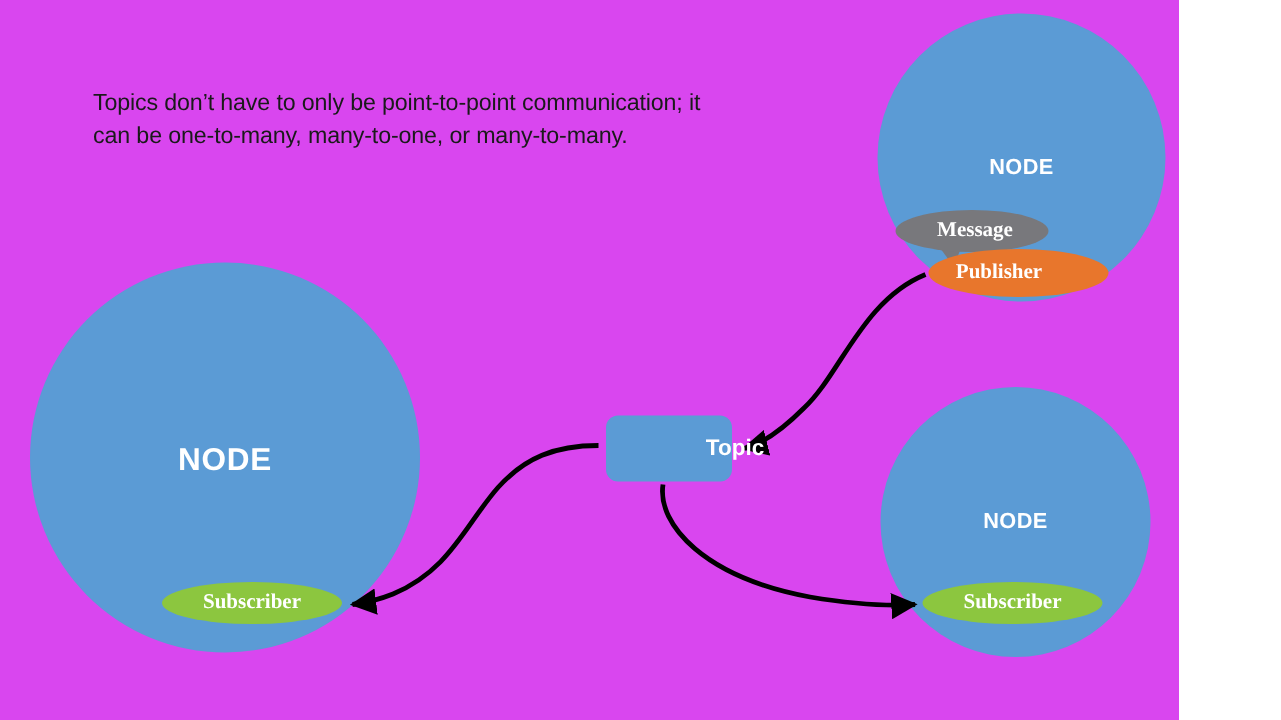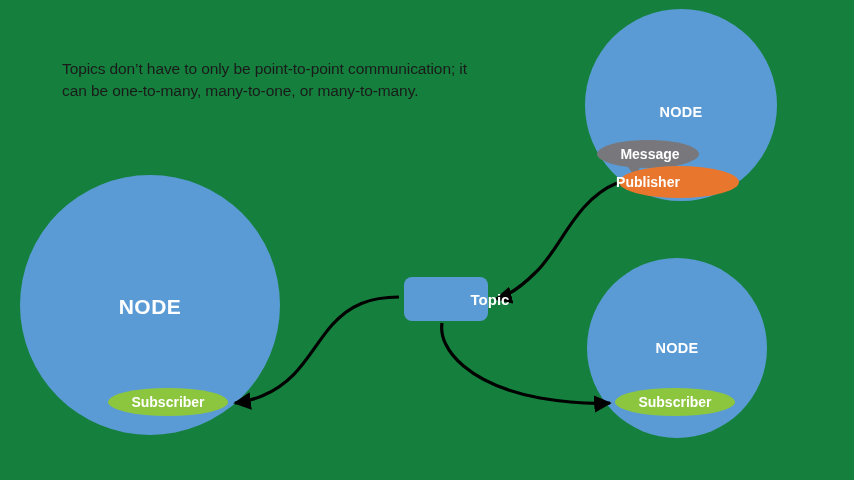--- a/index.html
+++ b/index.html
@@ -6,23 +6,23 @@
   html, body {
     margin: 0;
     padding: 0;
     background: #ffffff;
   }
   body {
     font-family: "Liberation Sans", sans-serif;
   }
   #slide {
     position: relative;
-    width: 854px;
+    width: 786px;
     height: 480px;
-    background: #15803d;
+    background: #d946ef;
     overflow: hidden;
   }
   #vector-layer {
     position: absolute;
     left: 0;
     top: 0;
     width: 854px;
     height: 480px;
   }
   .caption {
@@ -42,21 +42,21 @@
     color: #ffffff;
     font-family: "Liberation Sans", sans-serif;
     font-weight: bold;
     text-align: left;
     white-space: nowrap;
     pointer-events: none;
     transform: translate(-50%, -50%);
   }
   .node-label-big { font-size: 21px; letter-spacing: 0.5px; }
   .node-label-small { font-size: 14.5px; letter-spacing: 0.3px; }
-  .pill-label { font-size: 14px; }
+  .pill-label { font-size: 14px; font-family: Liberation Serif, serif; }
   .topic-label { font-size: 15px; margin-left: 44px; }
 </style>
 </head>
 <body>
 
 <div id="slide">
 
   <div class="caption">Topics don’t have to only be point-to-point communication; it can be one-to-many, many-to-one, or many-to-many.</div>
 
   <svg id="vector-layer" viewBox="0 0 854 480" xmlns="http://www.w3.org/2000/svg">
@@ -85,21 +85,21 @@
 
     <path d="M 442 323 C 438 350 470 385 540 398 C 570 403 595 404 610 403" fill="none" stroke="#000000" stroke-width="3.2" marker-end="url(#arrowhead)"></path>
   </svg>
 
   <div class="shape-label node-label-big" style="left:150px; top:307px;">NODE</div>
 
   <div class="shape-label node-label-small" style="left:681px; top:112px;">NODE</div>
 
   <div class="shape-label pill-label" style="left:650px; top:154px;">Message</div>
 
-  <div class="shape-label pill-label" style="left:648px; top:182px;">Publisher</div>
+  <div class="shape-label pill-label" style="left:666px; top:182px;">Publisher</div>
 
   <div class="shape-label node-label-small" style="left:677px; top:348px;">NODE</div>
 
   <div class="shape-label pill-label" style="left:675px; top:402px;">Subscriber</div>
 
   <div class="shape-label pill-label" style="left:168px; top:402px;">Subscriber</div>
 
   <div class="shape-label topic-label" style="left:446px; top:299px;">Topic</div>
 
 </div>

